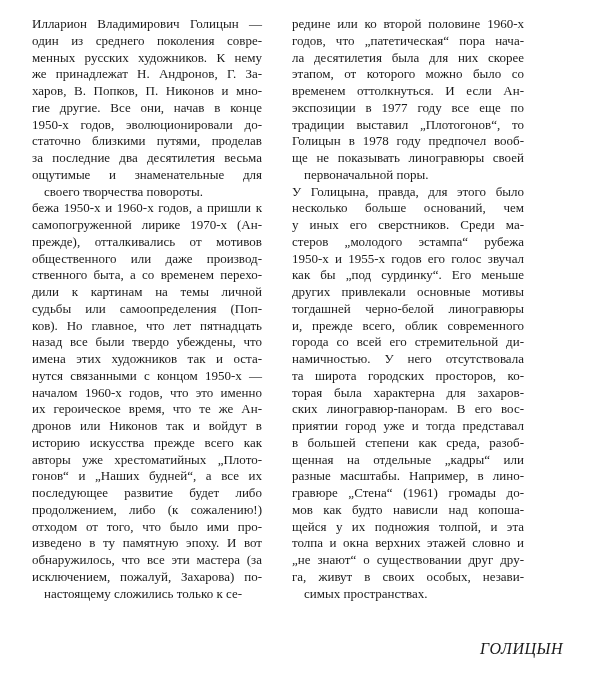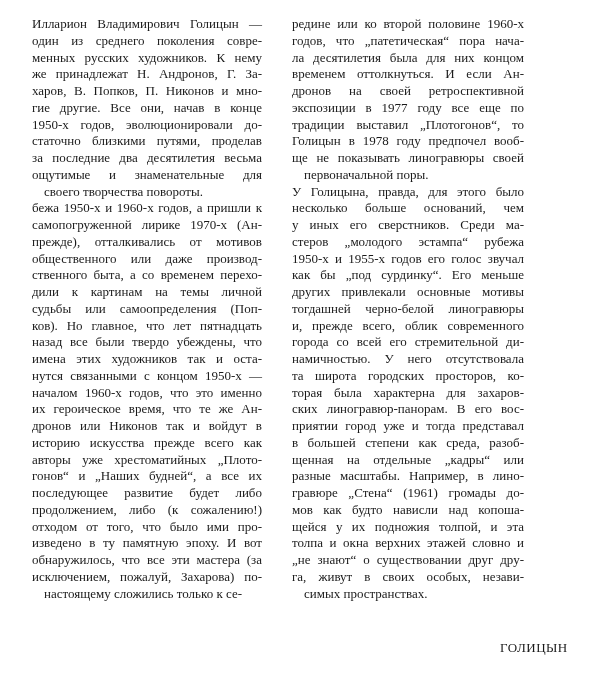--- a/index.html
+++ b/index.html
@@ -3,21 +3,21 @@
 <meta charset="utf-8">
 <style>
   html, body { margin: 0; padding: 0; background: #ffffff; }
   body { width: 600px; height: 680px; position: relative; overflow: hidden;
          font-family: "Liberation Serif", "DejaVu Serif", serif; color: #1a1a1a; }
   .col { position: absolute; top: 16px; width: 230px; font-size: 13px; line-height: 16.75px; }
   .col.left { left: 32px; }
   .col.right { left: 292px; width: 232px; }
   .line { display: block; white-space: nowrap; text-align: justify; text-align-last: justify; height: 16.75px; overflow: visible; }
   .line.last { text-align-last: left; margin-left: 12px; }
-  .sig { position: absolute; left: 500px; top: 640px; font-size: 13px; letter-spacing: 0.5px; }
+  .sig { position: absolute; left: 480px; top: 640px; font-style: italic; font-size: 16px; letter-spacing: 0.5px; }
 </style>
 </head>
 <body>
 
 <div class="col left" id="leftcol">
     <span class="line">Илларион Владимирович Голицын —</span>
     <span class="line">один из среднего поколения совре-</span>
     <span class="line">менных русских художников. К нему</span>
     <span class="line">же принадлежат Н. Андронов, Г. За-</span>
     <span class="line">харов, В. Попков, П. Никонов и мно-</span>
@@ -48,23 +48,23 @@
     <span class="line">продолжением, либо (к сожалению!)</span>
     <span class="line">отходом от того, что было ими про-</span>
     <span class="line">изведено в ту памятную эпоху. И вот</span>
     <span class="line">обнаружилось, что все эти мастера (за</span>
     <span class="line">исключением, пожалуй, Захарова) по-</span>
     <span class="line last">настоящему сложились только к се-</span>
   </div>
 <div class="col right" id="rightcol">
     <span class="line">редине или ко второй половине 1960-х</span>
     <span class="line">годов, что „патетическая“ пора нача-</span>
-    <span class="line">ла десятилетия была для них концом</span>
+    <span class="line">ла десятилетия была для них скорее</span>
+    <span class="line">этапом, от которого можно было со</span>
     <span class="line">временем оттолкнуться. И если Ан-</span>
-    <span class="line">дронов на своей ретроспективной</span>
     <span class="line">экспозиции в 1977 году все еще по</span>
     <span class="line">традиции выставил „Плотогонов“, то</span>
     <span class="line">Голицын в 1978 году предпочел вооб-</span>
     <span class="line">ще не показывать линогравюры своей</span>
     <span class="line last">первоначальной поры.</span>
     <span class="line">У Голицына, правда, для этого было</span>
     <span class="line">несколько больше оснований, чем</span>
     <span class="line">у иных его сверстников. Среди ма-</span>
     <span class="line">стеров „молодого эстампа“ рубежа</span>
     <span class="line">1950-х и 1955-х годов его голос звучал</span>

